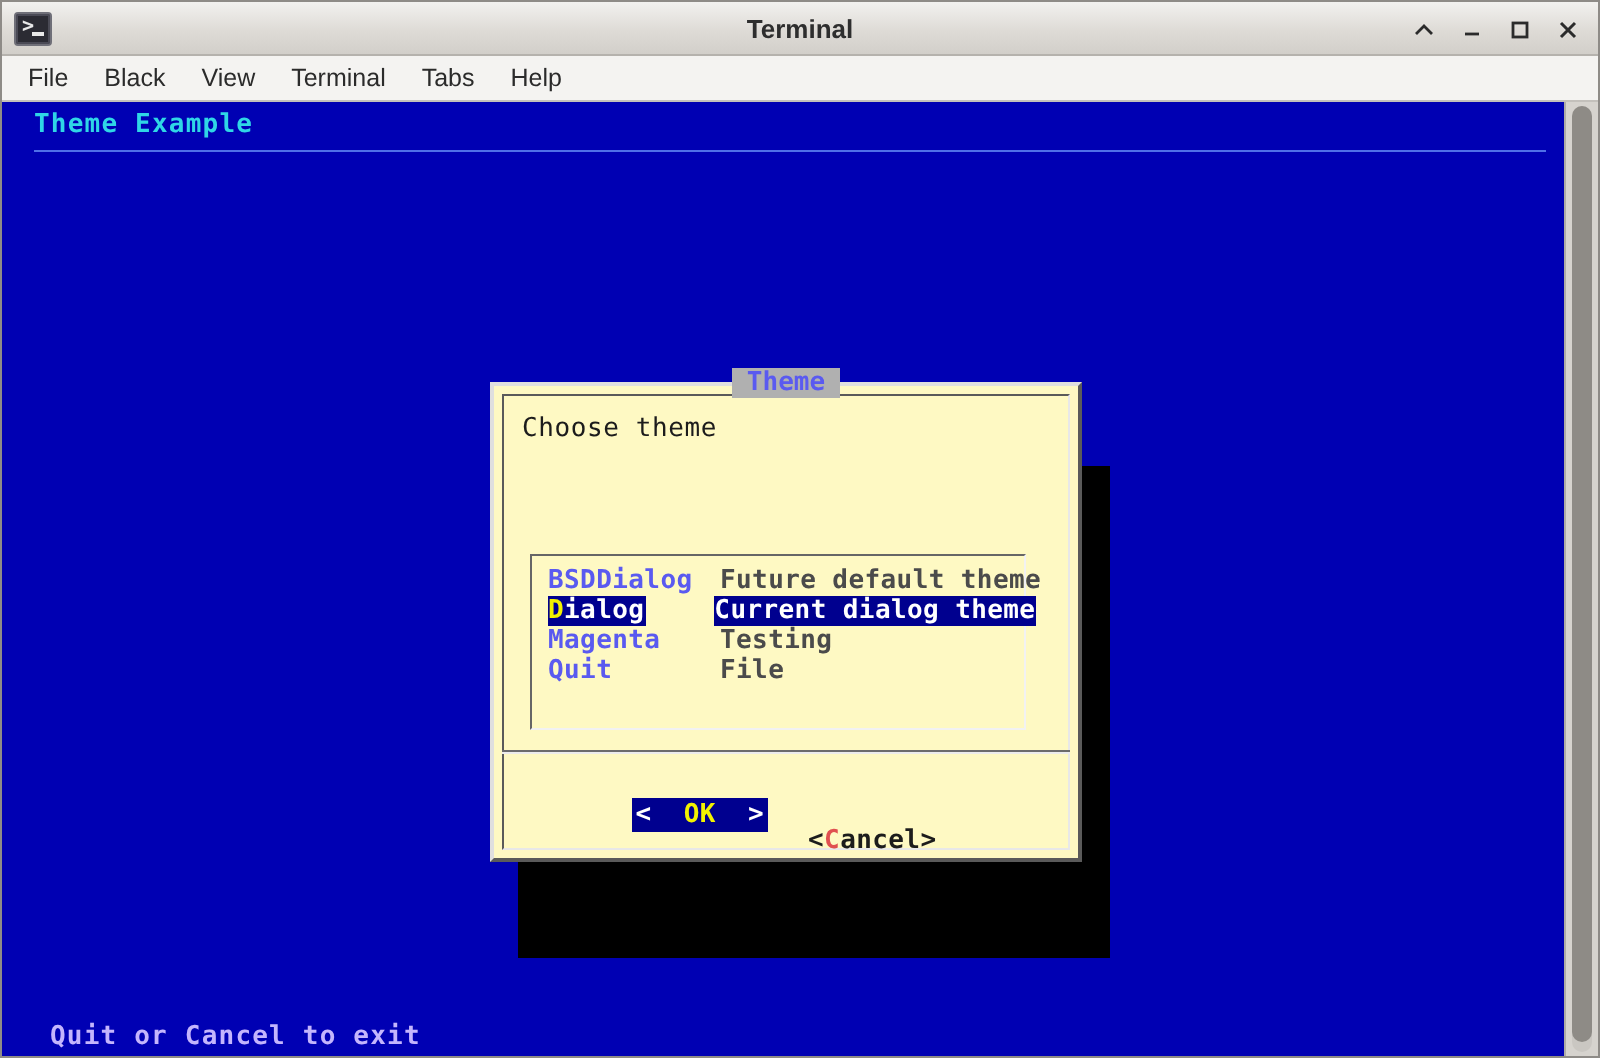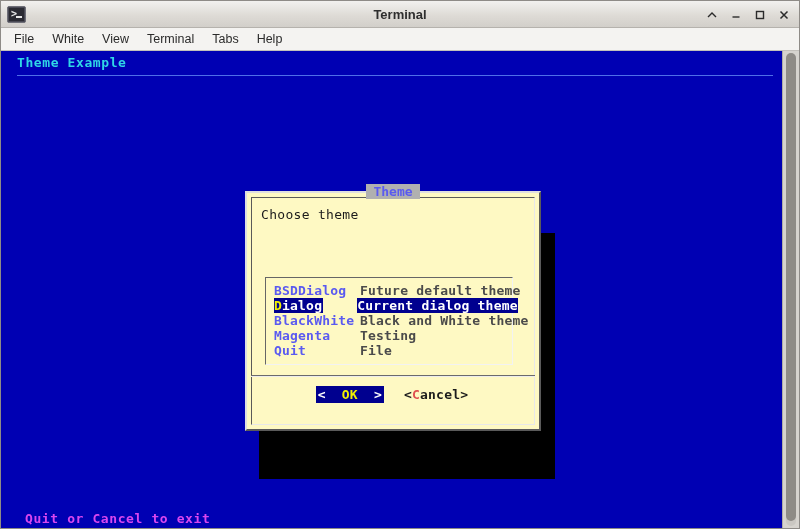--- a/index.html
+++ b/index.html
@@ -117,21 +117,21 @@
   }
   .term-rule {
     position: absolute;
     left: 6px; top: 24px;
     width: 756px; height: 1px;
     background: #4f6fe8;
   }
   .term-foot {
     position: absolute;
     left: 14px; top: 460px;
-    color: #d946ef;
+    color: #c4b5fd;
     font-weight: bold;
     letter-spacing: 0.6px;
     font-size: 13px;
   }
 
   
   .scrollbar {
     width: 17px;
     background: #d6d3ce;
     border-left: 1px solid #aeaba6;
@@ -270,20 +270,21 @@
     padding: 1px 2px;
   }
   .btn.ok {
     background: #00008f;
     color: #ffffff;
   }
   .btn.ok .lbl { color: #f2f200; }
   .btn.cancel {
     background: transparent;
     color: #1c1c1c;
+    margin-top: 26px;
   }
   .btn.cancel .hk { color: #e05050; }
 </style>
 </head>
 <body>
 
 <div id="app">
 
   <div class="titlebar">
     <div class="win-icon">
@@ -310,21 +311,21 @@
       <div class="wbtn">
         <svg width="12" height="12" viewBox="0 0 12 12">
             <path d="M2.5 2.5 L9.5 9.5 M9.5 2.5 L2.5 9.5" stroke="#2b2b2b" stroke-width="1.5" fill="none"></path>
           </svg>
       </div>
     </div>
   </div>
 
   <div class="menubar">
     <div class="menu-item">File</div>
-    <div class="menu-item">White</div>
+    <div class="menu-item">Black</div>
     <div class="menu-item">View</div>
     <div class="menu-item">Terminal</div>
     <div class="menu-item">Tabs</div>
     <div class="menu-item">Help</div>
   </div>
 
   <div class="term-wrap">
     <div class="term">
 
       <div class="term-head">Theme Example</div>
@@ -348,24 +349,20 @@
             <span class="mtag"><span class="hk">B</span><span>SDDialog</span></span>
             <span class="mdesc">Future default theme</span>
           </div>
 
           <div class="mrow sel">
             <span class="mtag"><span class="hk">D</span><span>ialog</span></span>
             <span class="sel-gap" style="width:34px"></span>
             <span class="mdesc">Current dialog theme</span>
           </div>
 
-          <div class="mrow">
-            <span class="mtag"><span class="hk">B</span><span>lackWhite</span></span>
-            <span class="mdesc">Black and White theme</span>
-          </div>
 
           <div class="mrow">
             <span class="mtag"><span class="hk">M</span><span>agenta</span></span>
             <span class="mdesc">Testing</span>
           </div>
 
           <div class="mrow">
             <span class="mtag"><span class="hk">Q</span><span>uit</span></span>
             <span class="mdesc">File</span>
           </div>

